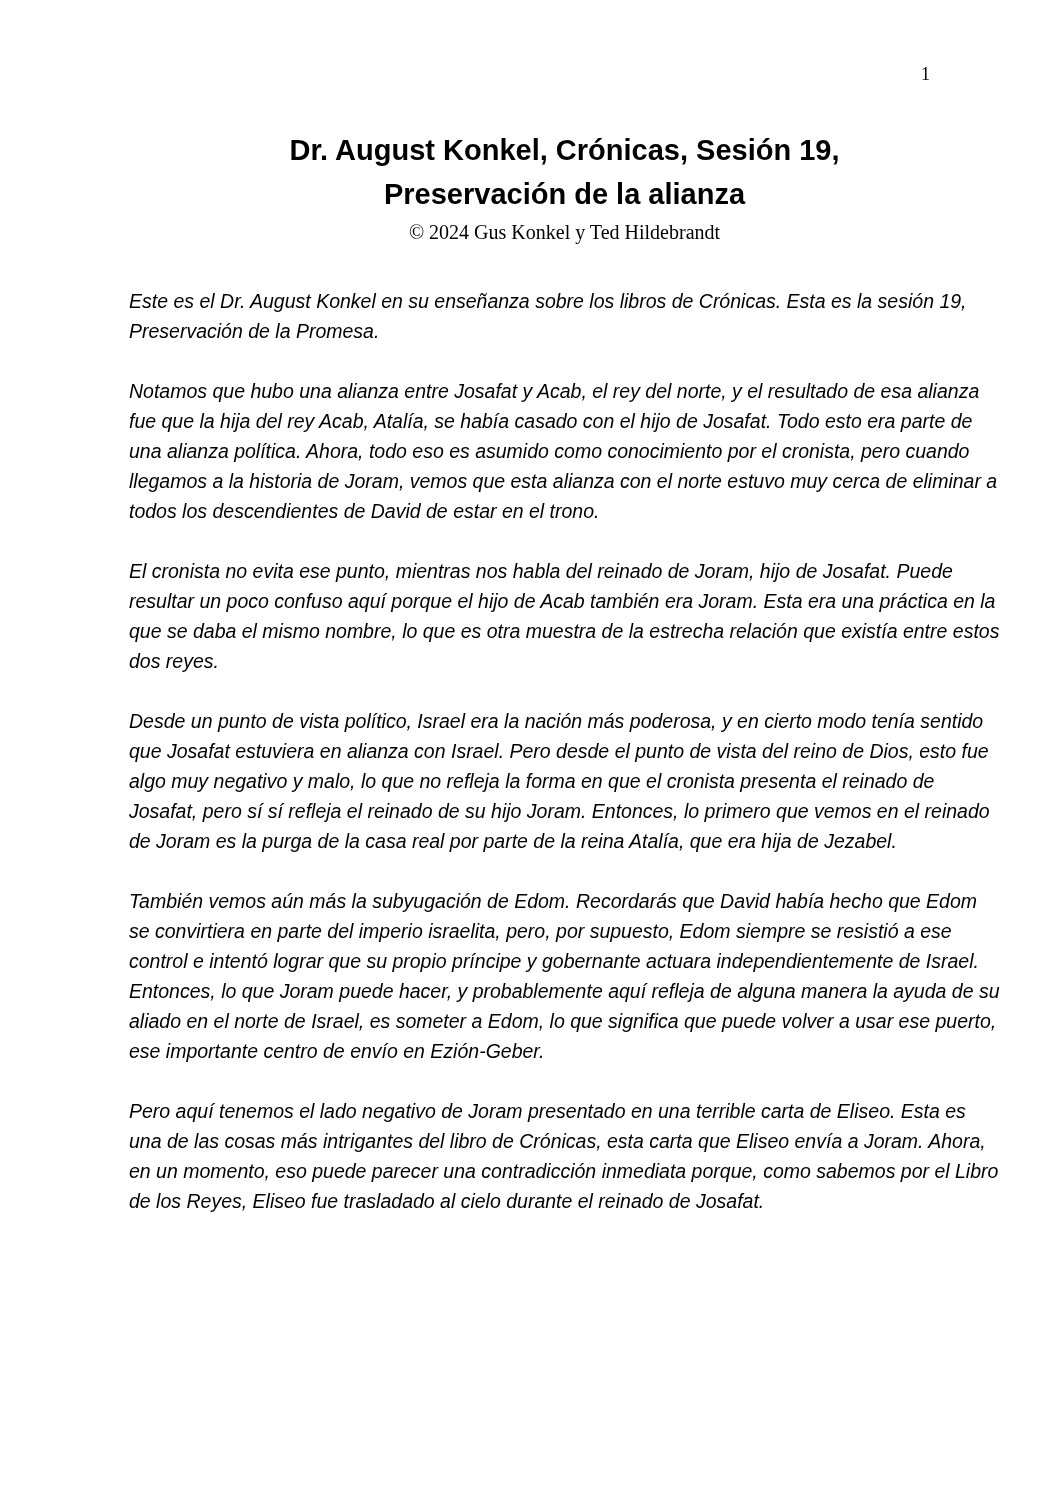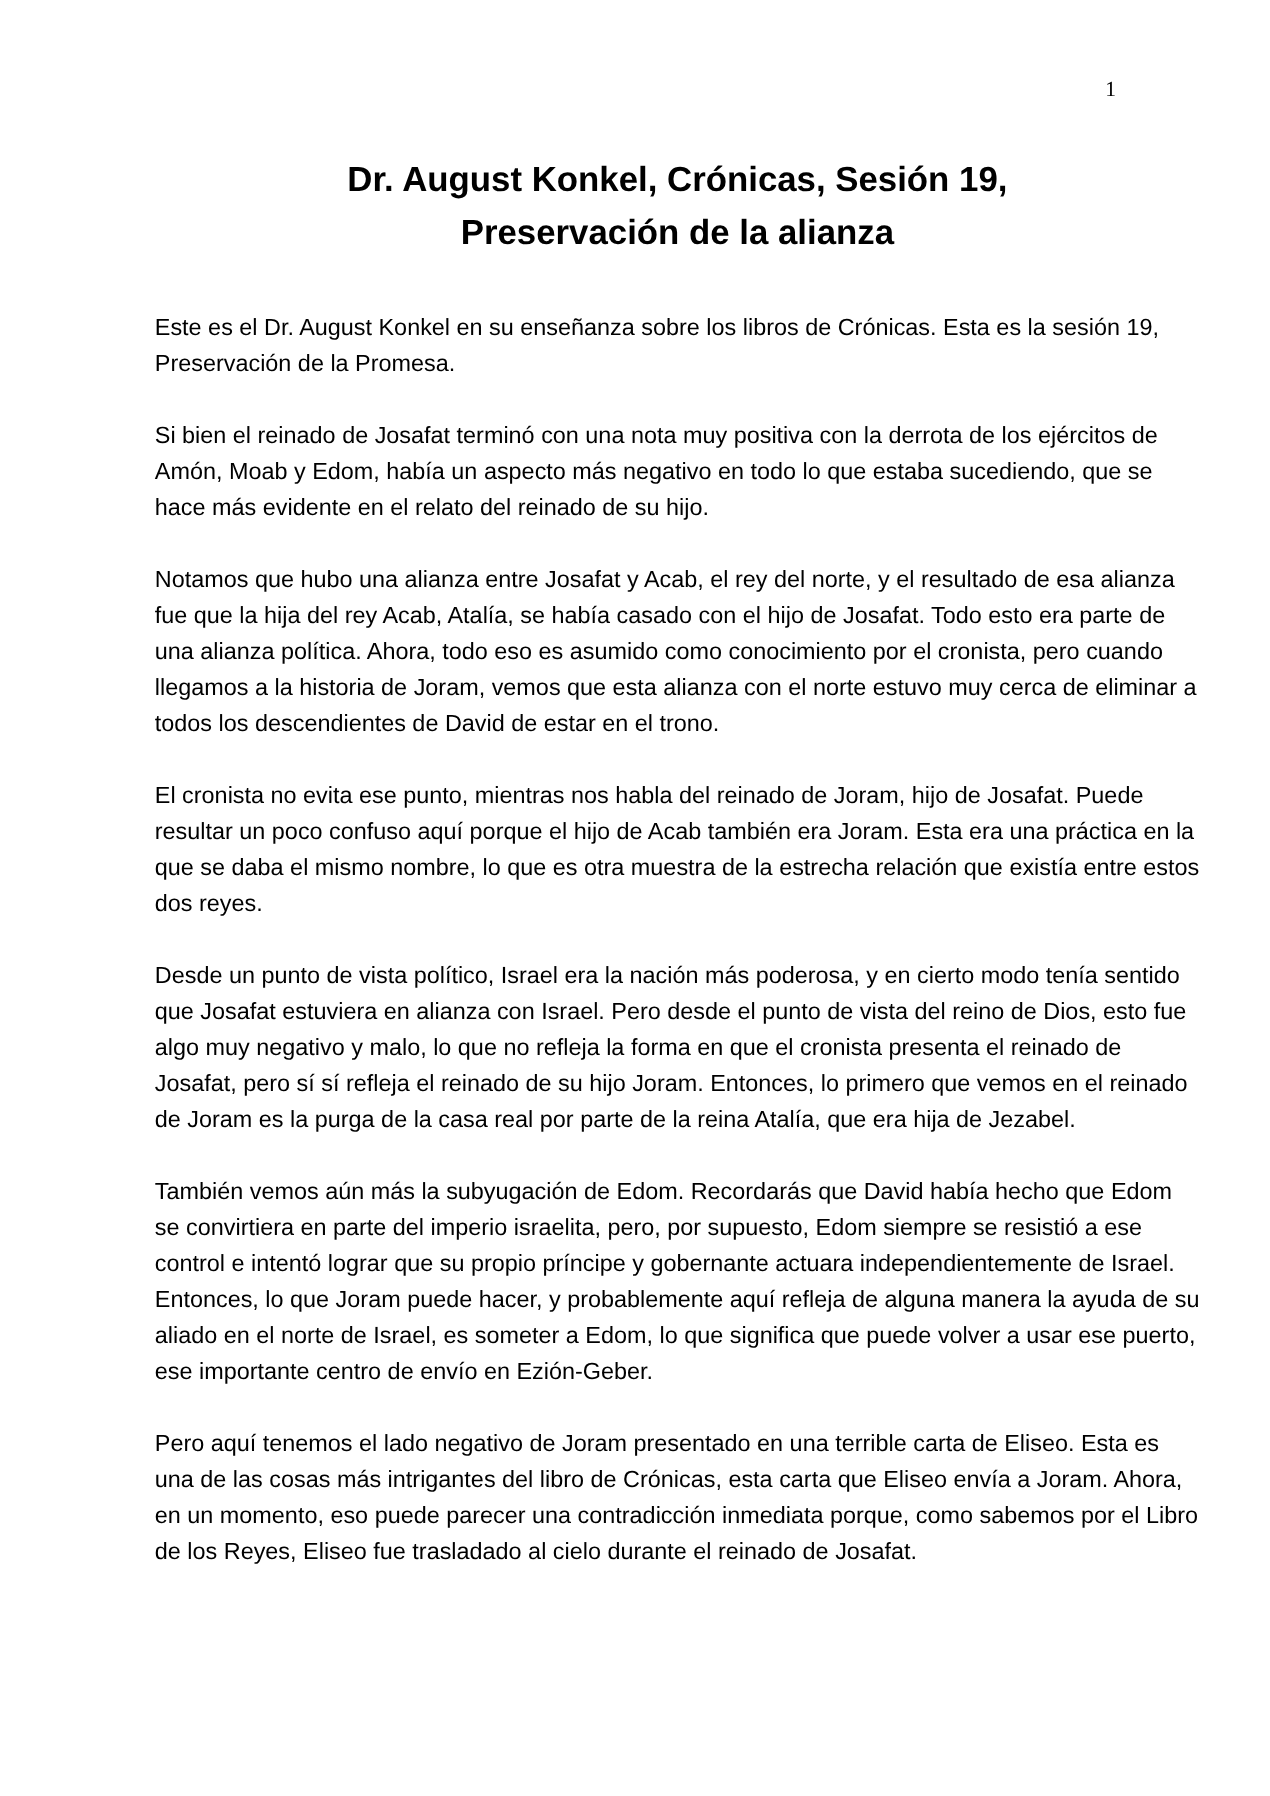--- a/index.html
+++ b/index.html
@@ -42,40 +42,41 @@
     margin-top: 5px;
   }
   .body-text {
     margin-top: 42px;
     font-size: 19.5px;
     line-height: 30px;
     text-align: left;
   }
   .body-text p {
     margin: 0 0 30px 0;
+    font-style: italic;
   }
 </style>
 </head>
 <body>
 
 <div class="page">
 
   <div class="page-number">1</div>
 
   <div class="doc">
 
     <h1 class="title">
       <span>Dr. August Konkel, Crónicas, Sesión 19,</span><br>
       <span>Preservación de la alianza</span>
     </h1>
 
+    <div class="copyright">© 2024 Gus Konkel y Ted Hildebrandt</div>
 
     <div class="body-text">
       <p>Este es el Dr. August Konkel en su enseñanza sobre los libros de Crónicas. Esta es la sesión 19, Preservación de la Promesa.</p>
-      <p>Si bien el reinado de Josafat terminó con una nota muy positiva con la derrota de los ejércitos de Amón, Moab y Edom, había un aspecto más negativo en todo lo que estaba sucediendo, que se hace más evidente en el relato del reinado de su hijo.</p>
       <p>Notamos que hubo una alianza entre Josafat y Acab, el rey del norte, y el resultado de esa alianza fue que la hija del rey Acab, Atalía, se había casado con el hijo de Josafat. Todo esto era parte de una alianza política. Ahora, todo eso es asumido como conocimiento por el cronista, pero cuando llegamos a la historia de Joram, vemos que esta alianza con el norte estuvo muy cerca de eliminar a todos los descendientes de David de estar en el trono.</p>
       <p>El cronista no evita ese punto, mientras nos habla del reinado de Joram, hijo de Josafat. Puede resultar un poco confuso aquí porque el hijo de Acab también era Joram. Esta era una práctica en la que se daba el mismo nombre, lo que es otra muestra de la estrecha relación que existía entre estos dos reyes.</p>
       <p>Desde un punto de vista político, Israel era la nación más poderosa, y en cierto modo tenía sentido que Josafat estuviera en alianza con Israel. Pero desde el punto de vista del reino de Dios, esto fue algo muy negativo y malo, lo que no refleja la forma en que el cronista presenta el reinado de Josafat, pero sí sí refleja el reinado de su hijo Joram. Entonces, lo primero que vemos en el reinado de Joram es la purga de la casa real por parte de la reina Atalía, que era hija de Jezabel.</p>
       <p>También vemos aún más la subyugación de Edom. Recordarás que David había hecho que Edom se convirtiera en parte del imperio israelita, pero, por supuesto, Edom siempre se resistió a ese control e intentó lograr que su propio príncipe y gobernante actuara independientemente de Israel. Entonces, lo que Joram puede hacer, y probablemente aquí refleja de alguna manera la ayuda de su aliado en el norte de Israel, es someter a Edom, lo que significa que puede volver a usar ese puerto, ese importante centro de envío en Ezión-Geber.</p>
       <p>Pero aquí tenemos el lado negativo de Joram presentado en una terrible carta de Eliseo. Esta es una de las cosas más intrigantes del libro de Crónicas, esta carta que Eliseo envía a Joram. Ahora, en un momento, eso puede parecer una contradicción inmediata porque, como sabemos por el Libro de los Reyes, Eliseo fue trasladado al cielo durante el reinado de Josafat.</p>
     </div>
 
   </div>
 </div>
 

